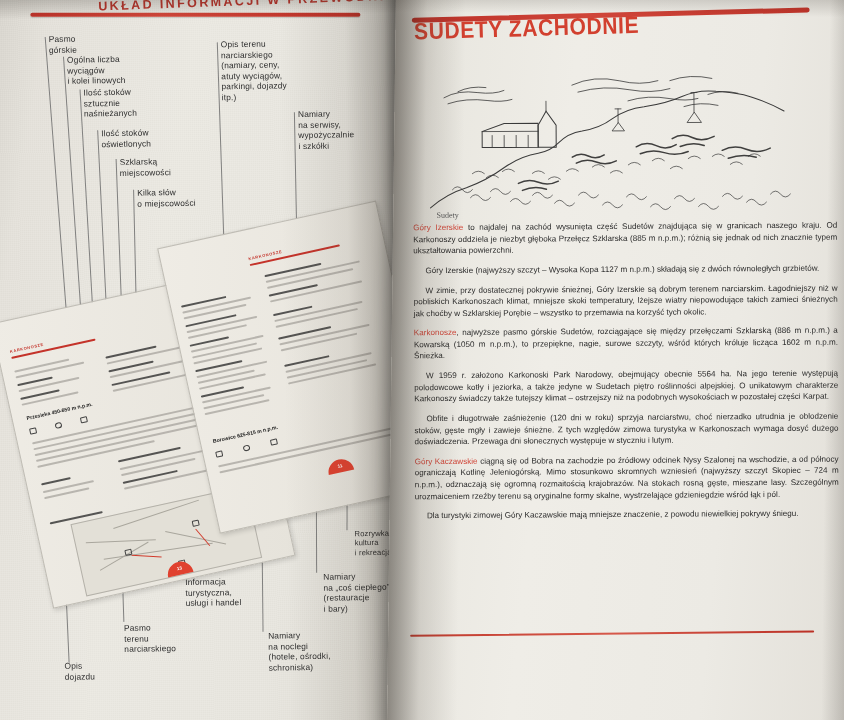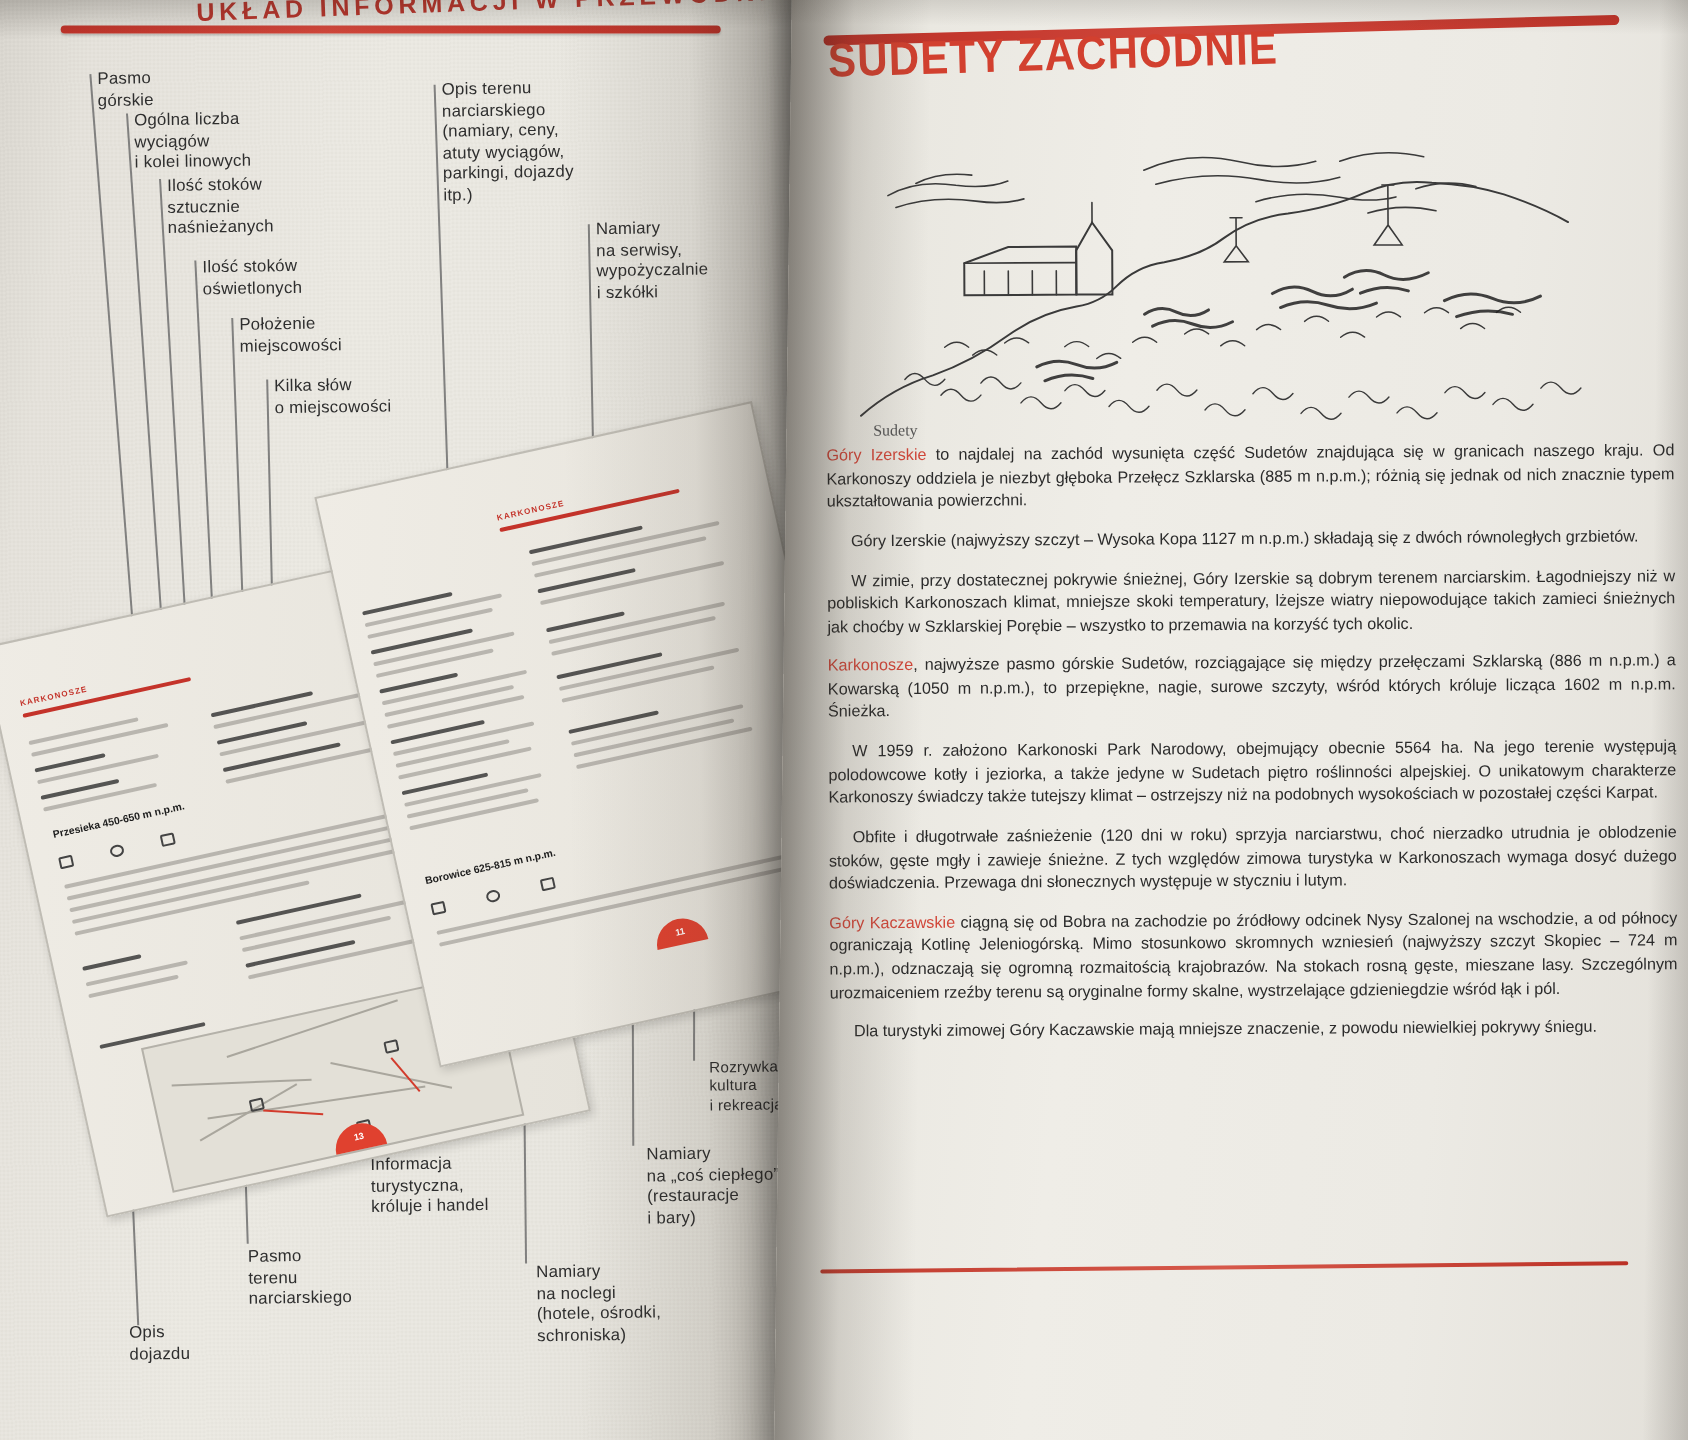--- a/index.html
+++ b/index.html
@@ -181,21 +181,21 @@
     <div class="lbl" style="left:62px;top:41px;">Pasmo
 górskie</div>
     <div class="lbl" style="left:80px;top:62px;">Ogólna liczba
 wyciągów
 i kolei linowych</div>
     <div class="lbl" style="left:96px;top:95px;">Ilość stoków
 sztucznie
 naśnieżanych</div>
     <div class="lbl" style="left:113px;top:136px;">Ilość stoków
 oświetlonych</div>
-    <div class="lbl" style="left:131px;top:165px;">Położenie
+    <div class="lbl" style="left:131px;top:165px;">Szklarską
 miejscowości</div>
     <div class="lbl" style="left:148px;top:196px;">Kilka słów
 o miejscowości</div>
 
     <div class="lbl" style="left:234px;top:49px;">Opis terenu
 narciarskiego
 (namiary, ceny,
 atuty wyciągów,
 parkingi, dojazdy
 itp.)</div>
@@ -204,21 +204,21 @@
 wypożyczalnie
 i szkółki</div>
 
     <div class="lbl" style="left:68px;top:668px;">Opis
 dojazdu</div>
     <div class="lbl" style="left:128px;top:631px;">Pasmo
 terenu
 narciarskiego</div>
     <div class="lbl" style="left:190px;top:586px;">Informacja
 turystyczna,
-króluje i handel</div>
+usługi i handel</div>
     <div class="lbl" style="left:272px;top:641px;">Namiary
 na noclegi
 (hotele, ośrodki,
 schroniska)</div>
     <div class="lbl" style="left:328px;top:583px;">Namiary
 na „coś ciepłego”
 (restauracje
 i bary)</div>
     <div class="lbl" style="left:360px;top:541px;font-size:7.6px;line-height:9.4px;">Rozrywka,
 kultura

